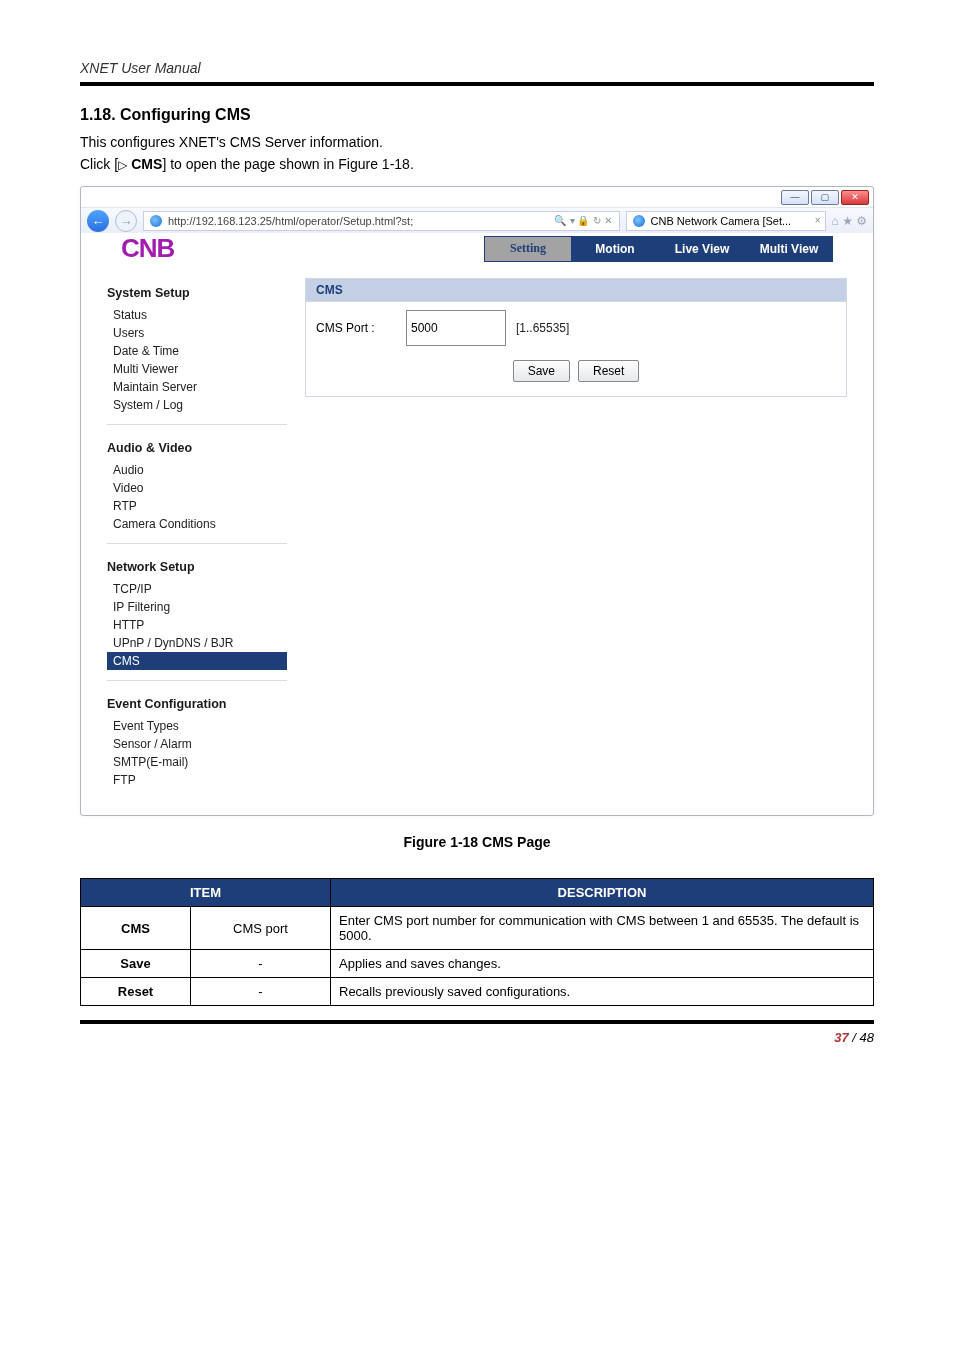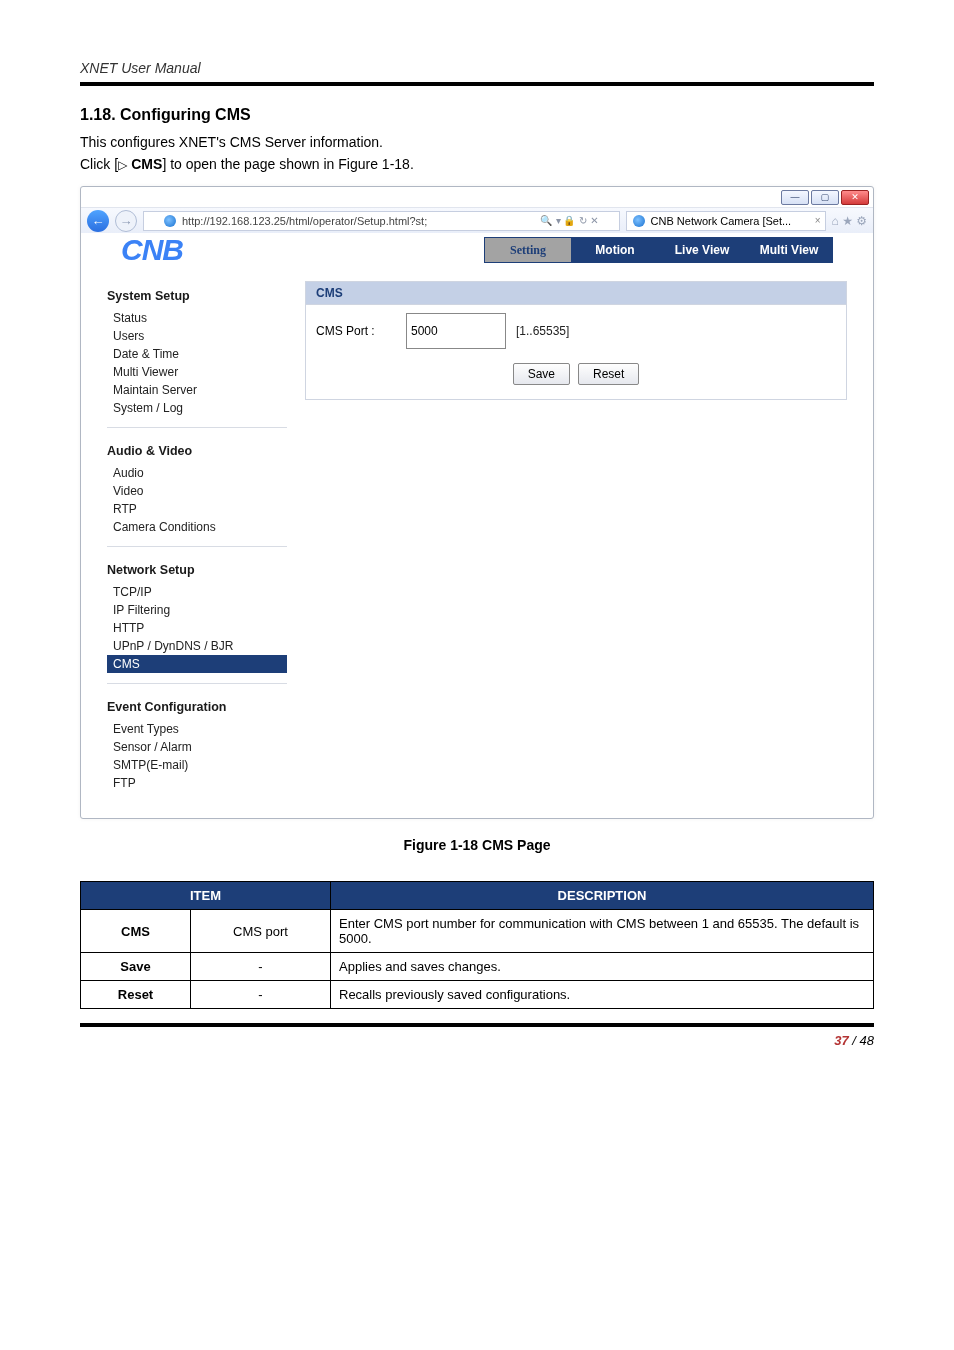--- a/index.html
+++ b/index.html
@@ -97,21 +97,21 @@
     color: #8a97b1;
     background: #eef2fa;
   }
   .addr-bar {
     flex: 1;
     height: 20px;
     border: 1px solid #c6cee0;
     background: #fff;
     display: flex;
     align-items: center;
-    padding: 0 20px;
+    padding: 0 6px;
     gap: 6px;
   }
   .ie-icon {
     width: 12px;
     height: 12px;
     border-radius: 50%;
     background: radial-gradient(circle at 40% 40%, #7ec1ff, #1770d0);
   }
   .addr-text {
     font-size: 11px;
@@ -153,23 +153,22 @@
   }
   
   .top-row {
     display: flex;
     align-items: center;
     justify-content: space-between;
     padding: 0 40px 14px 40px;
   }
   .logo {
     font-weight: 900;
-    font-size: 30px;
-    font-style: italic;
-    color: #3b82f6;
+    font-size: 26px;
+    color: #a21caf;
     letter-spacing: -1px;
   }
   .main-tabs {
     display: flex;
   }
   .main-tab {
     min-width: 88px;
     height: 26px;
     display: flex;
     align-items: center;

